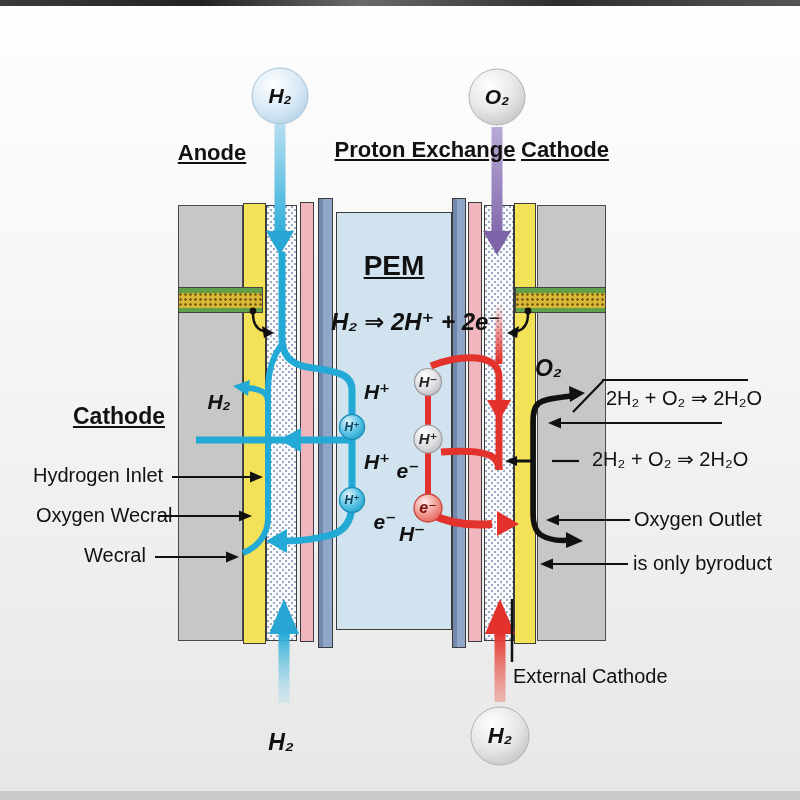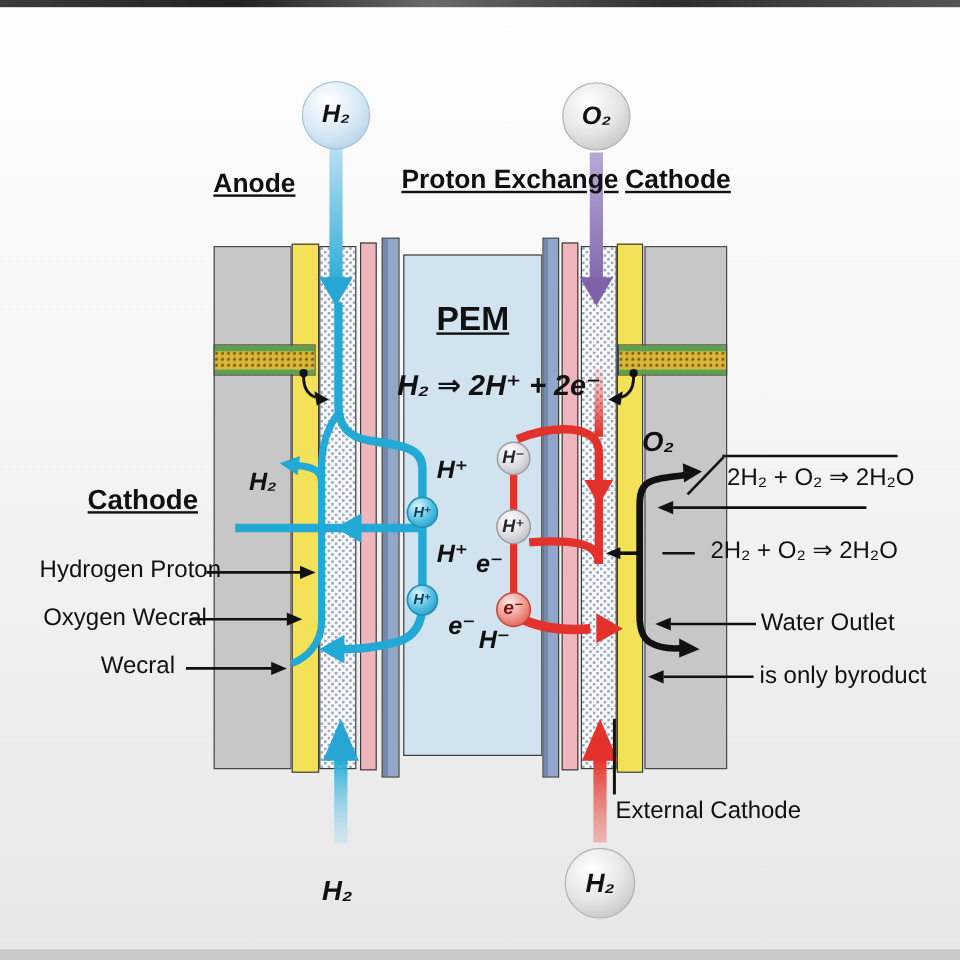--- a/index.html
+++ b/index.html
@@ -229,25 +229,25 @@
   <div class="lbl sb ctr" style="left:412px;top:523px;font-size:21px;">H⁻</div>
 
   <div class="lbl cc sb" style="left:352px;top:427px;font-size:12px;color:#073f5c;">H⁺</div>
   <div class="lbl cc sb" style="left:352px;top:500px;font-size:12px;color:#073f5c;">H⁺</div>
   <div class="lbl cc sb" style="left:428px;top:382px;font-size:15px;color:#26262a;">H⁻</div>
   <div class="lbl cc sb" style="left:428px;top:439px;font-size:15px;color:#26262a;">H⁺</div>
   <div class="lbl cc sb" style="left:428px;top:508px;font-size:16px;color:#7d120d;">e⁻</div>
 
   <div class="lbl b" style="left:73px;top:404px;font-size:23px;">Cathode</div>
   <div class="lbl sb ctr" style="left:219px;top:391px;font-size:21px;">H₂</div>
-  <div class="lbl" style="left:33px;top:465px;font-size:20px;">Hydrogen Proton</div>
+  <div class="lbl" style="left:33px;top:465px;font-size:20px;">Hydrogen Inlet</div>
   <div class="lbl" style="left:36px;top:505px;font-size:20px;">Oxygen Wecral</div>
   <div class="lbl" style="left:84px;top:545px;font-size:20px;">Wecral</div>
 
   <div class="lbl sb" style="left:535px;top:356px;font-size:23px;">O₂</div>
   <div class="lbl ctr" style="left:684px;top:388px;font-size:20px;">2H₂ + O₂ ⇒ 2H₂O</div>
   <div class="lbl" style="left:592px;top:449px;font-size:20px;">2H₂ + O₂ ⇒ 2H₂O</div>
-  <div class="lbl" style="left:634px;top:509px;font-size:20px;">Water Outlet</div>
+  <div class="lbl" style="left:634px;top:509px;font-size:20px;">Oxygen Outlet</div>
   <div class="lbl" style="left:621px;top:553px;font-size:20px;margin-left:12px;">is only byroduct</div>
   <div class="lbl" style="left:513px;top:666px;font-size:20px;">External Cathode</div>
 
   <div class="lbl sb ctr" style="left:281px;top:730px;font-size:23px;">H₂</div>
 </div>
 
 </body></html>

